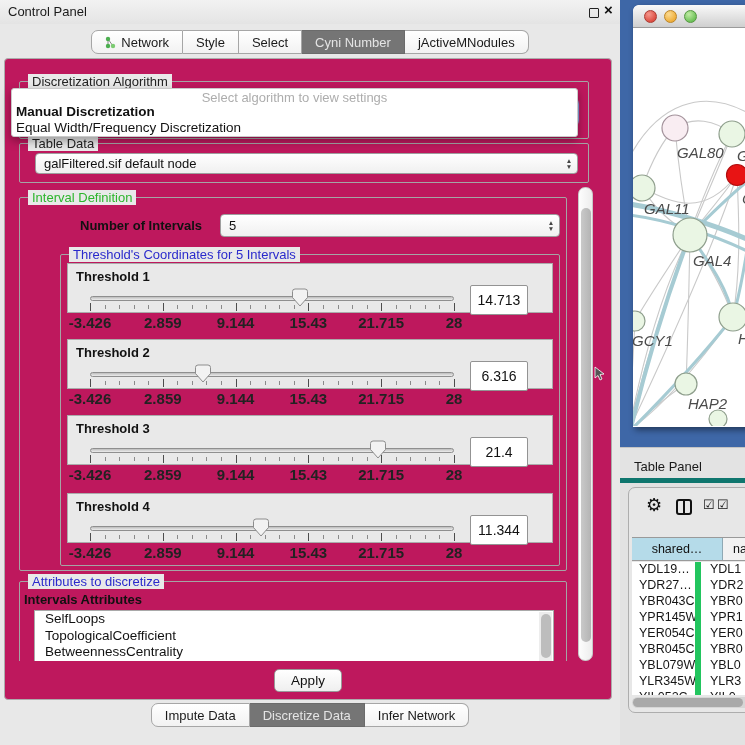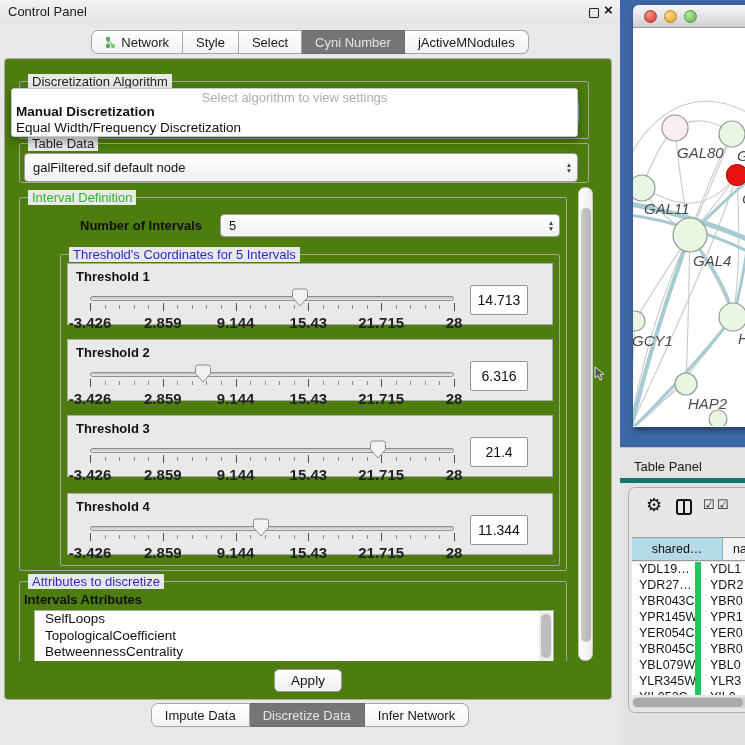--- a/index.html
+++ b/index.html
@@ -19,21 +19,21 @@
 
   .top-tabs { position:absolute; left:0; top:30px; width:620px; display:flex; justify-content:center; }
   .tab { display:flex; align-items:center; gap:5px; padding:3px 13px; font-size:13px; color:#1a1a1a;
          background:linear-gradient(#FFFFFF,#F2F2F2); border:1px solid #A6A6A6; border-left-width:0;
          height:24px; }
   .tab:first-child { border-left-width:1px; border-radius:7px 0 0 7px; }
   .tab:last-child { border-radius:0 7px 7px 0; }
   .tab.sel { background:#757575; color:#E4E4E4; border-color:#6B6B6B; }
 
   .cp-body { position:absolute; left:4px; top:58px; width:608px; height:642px;
-             background:#4d7c0f; border:1px solid #ACACAC; border-radius:4px; }
+             background:#be185d; border:1px solid #ACACAC; border-radius:4px; }
 
   .groupbox { position:absolute; border:1px solid #A5A5A5; border-radius:2px; }
   .group-label { position:absolute; top:-8px; left:8px; background:#E9E9E9; padding:0 4px;
                  font-size:13px; line-height:15px; white-space:nowrap; }
   .lbl-dark { color:#222; } .lbl-green { color:#2CB52C; } .lbl-blue { color:#2A2ACC; }
 
   .combo { position:absolute; background:linear-gradient(#FFFFFF,#F0F0F0); border:1px solid #9E9E9E;
            border-radius:4px; font-size:13px; display:flex; align-items:center; }
   .combo-text { flex:1; padding-left:8px; color:#111; white-space:nowrap; overflow:hidden; }
   .spinner { width:16px; display:flex; flex-direction:column; align-items:center; justify-content:center;
@@ -50,21 +50,21 @@
 
   .scrollwrap { position:absolute; left:6px; top:128px; width:566px; height:474px; overflow:hidden; }
 
   
   .vscroll { position:absolute; left:573px; top:128px; width:15px; height:474px;
              background:linear-gradient(to right,#FDFDFD,#EDEDED); border:1px solid #C8C8C8; border-radius:7px; }
   .vscroll-thumb { position:absolute; left:2px; top:20px; width:10px; height:434px;
                    background:linear-gradient(to right,#C9C9C9,#B4B4B4); border-radius:6px; }
 
   
-  .th-panel { position:absolute; left:6px; width:486px; height:62px; background:#E9E9E9;
+  .th-panel { position:absolute; left:6px; width:486px; height:50px; background:#E9E9E9;
               border:1px solid #ABABAB; }
   .th-label { position:absolute; left:8px; top:5px; font-weight:bold; font-size:13px; color:#111; }
   .slider { position:absolute; left:22px; top:24px; width:364px; height:42px; }
   .rail { position:absolute; left:0; top:8px; width:100%; height:5px; border:1px solid #8F8F8F;
           border-radius:3px; background:linear-gradient(#BDBDBD,#EDEDED); }
   .thumb { position:absolute; top:0; width:18px; height:19px; }
   .ticks-minor { position:absolute; left:0; top:17px; width:100%; height:4px;
                  background:repeating-linear-gradient(to right,#8A8A8A 0px,#8A8A8A 1px,transparent 1px,transparent 14.56px); }
   .tick-major { position:absolute; top:15px; width:1px; height:8px; background:#4D4D4D; }
   .scale-lbl { position:absolute; top:26px; transform:translateX(-50%); font-size:15px; font-weight:bold;
@@ -179,21 +179,21 @@
       </div>
 
       <div class="popup">
         <div class="popup-hint">Select algorithm to view settings</div>
         <div class="popup-opt b">Manual Discretization</div>
         <div class="popup-opt r">Equal Width/Frequency Discretization</div>
       </div>
 
       <div class="groupbox" style="left:14px; top:84px; width:570px; height:40px;">
         <span class="group-label lbl-dark">Table Data</span>
-        <div class="combo" style="left:4px; top:9px; right:10px; height:29px;">
+        <div class="combo" style="left:15px; top:9px; right:10px; height:21px;">
           <span class="combo-text">galFiltered.sif default node</span>
           <span class="spinner">
               <span>▲</span>
               <span>▼</span>
             </span>
         </div>
       </div>
 
       <div class="scrollwrap">
 

